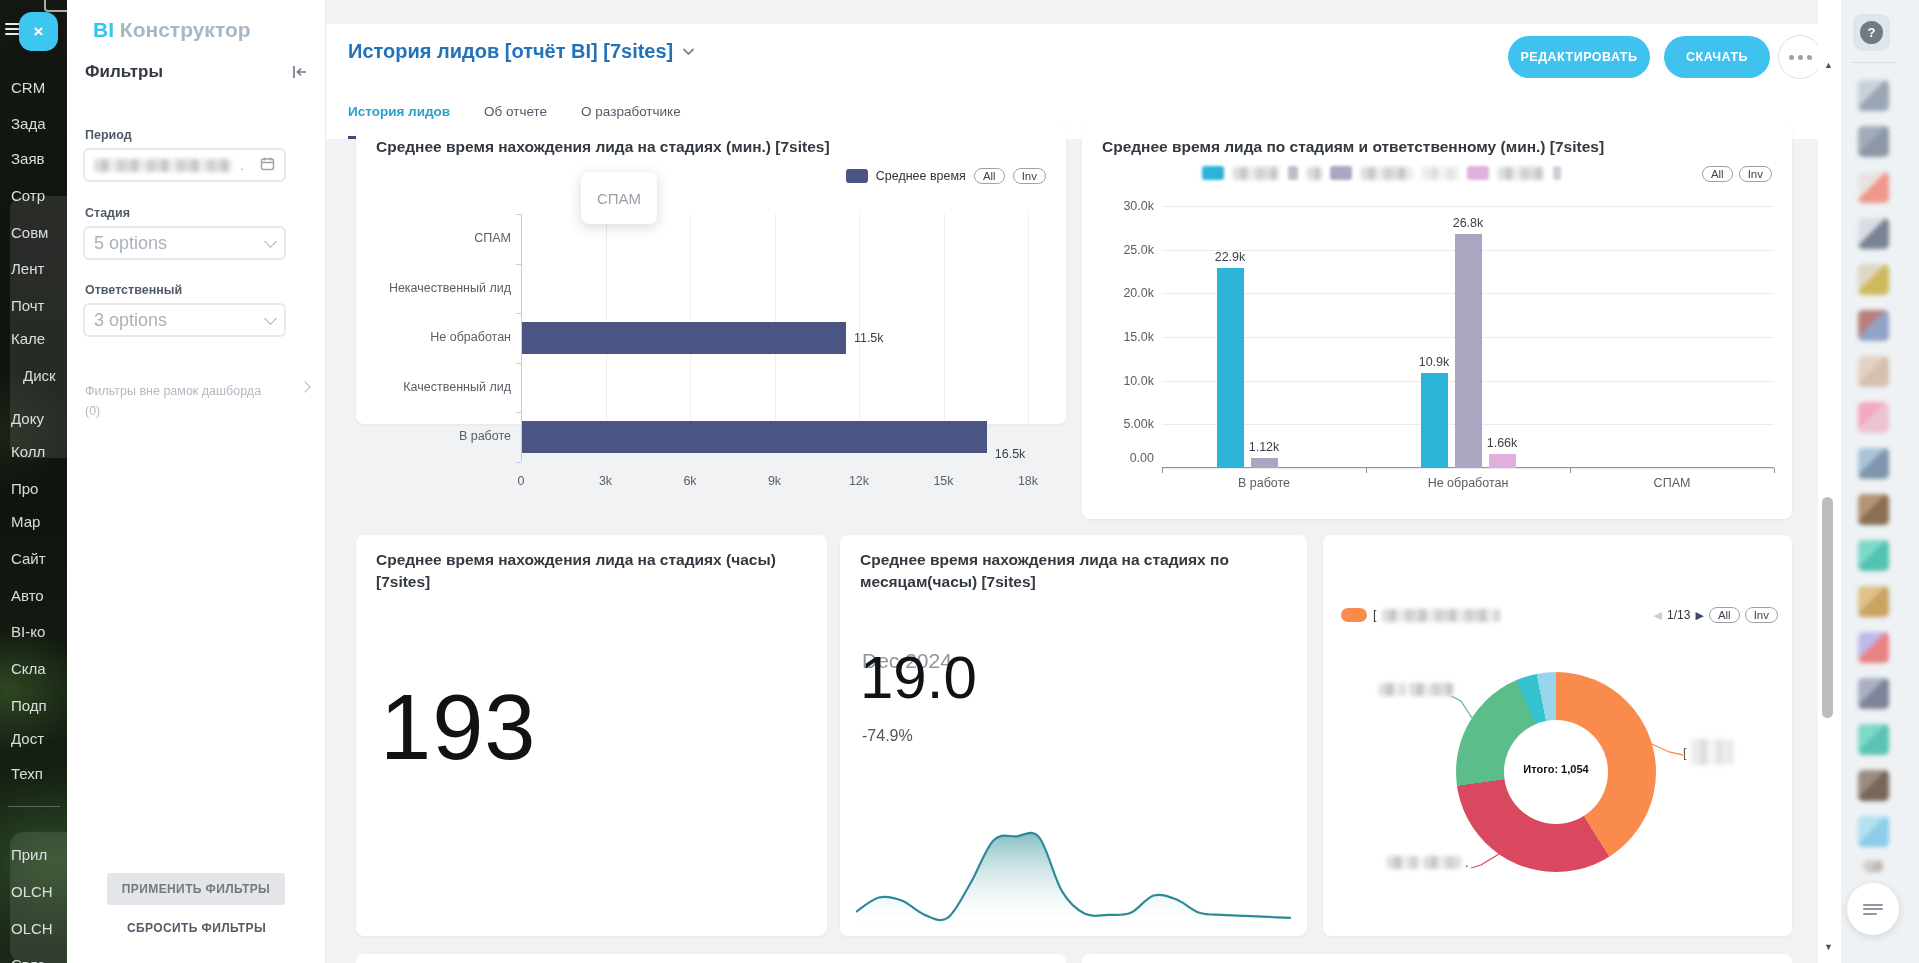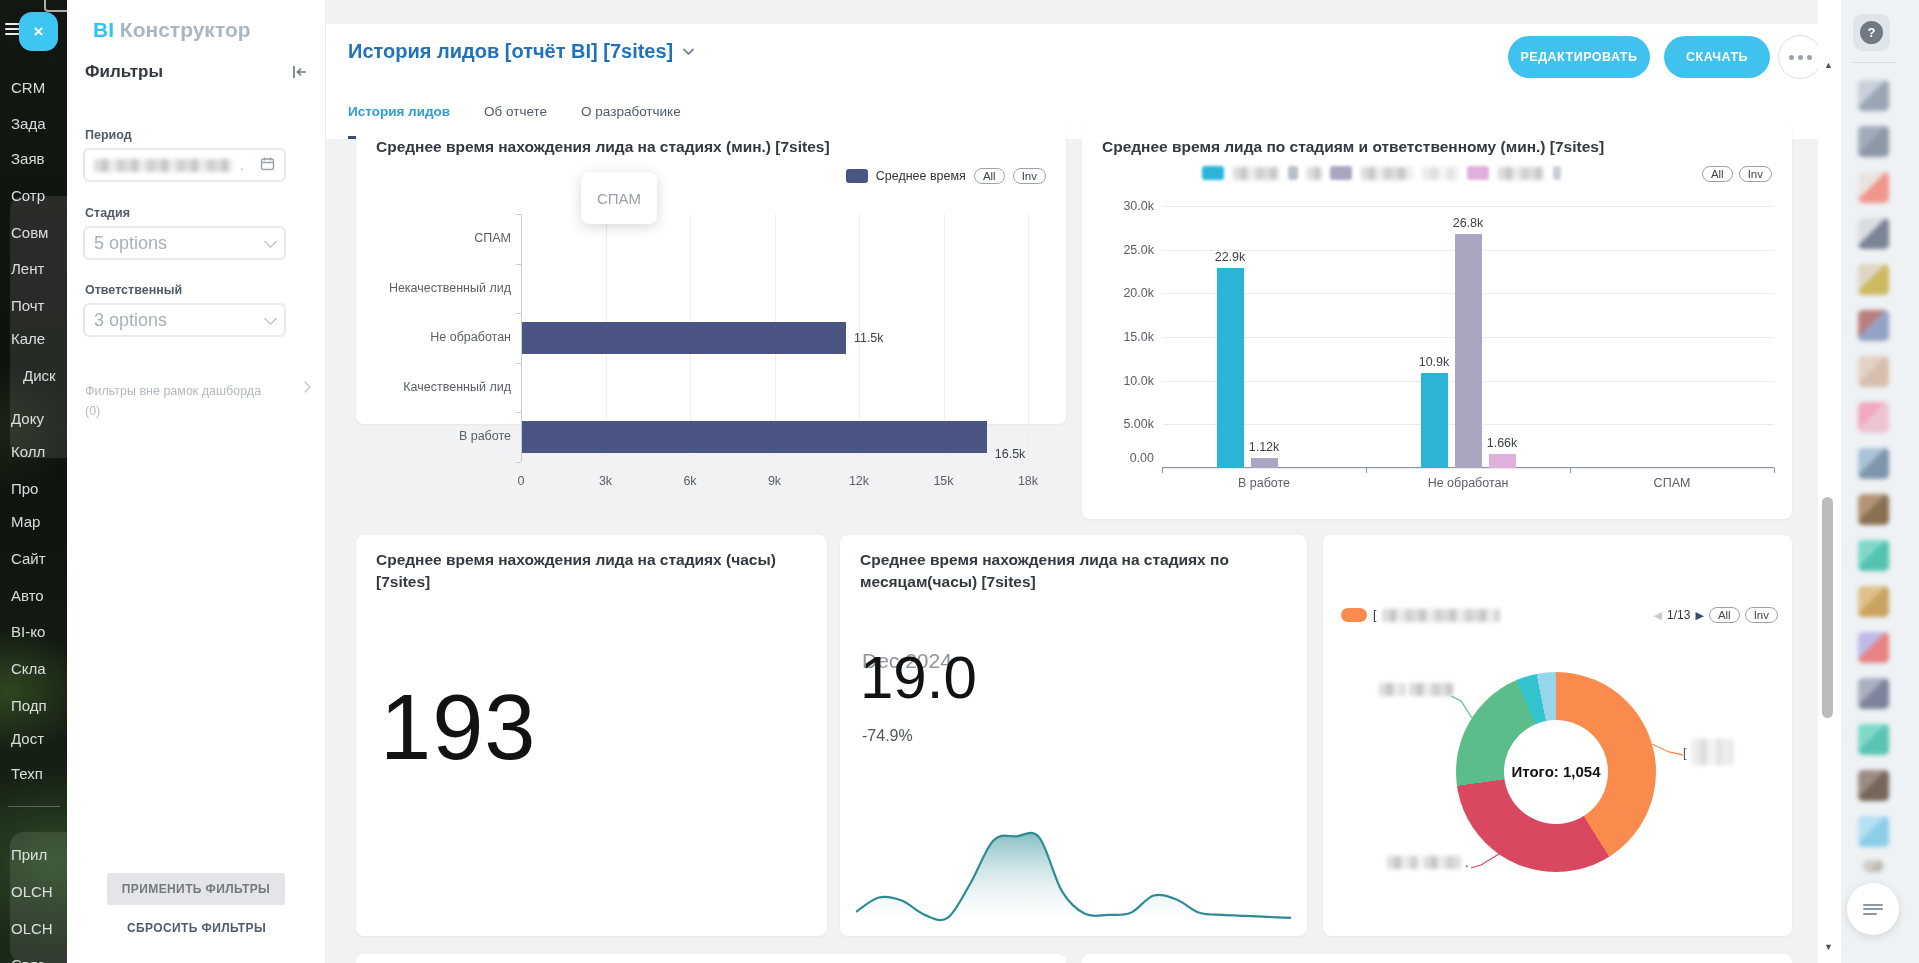--- a/index.html
+++ b/index.html
@@ -100,21 +100,21 @@
   #kpi-value{position:absolute;left:20px;top:108px;font-size:60px;color:#101214;}
   #kpi-change{position:absolute;left:22px;top:192px;font-size:16px;color:#4e555b;}
   #spark{position:absolute;left:16px;bottom:8px;}
 
   
   #c5-legend{position:absolute;left:18px;right:14px;top:72px;display:flex;align-items:center;gap:6px;font-size:12.5px;color:#333;}
   #c5-page{margin-left:auto;display:flex;align-items:center;gap:5px;font-size:12px;color:#333;}
   .pg-arrow{font-size:11px;cursor:pointer;}
   #donut{position:absolute;left:133px;top:137px;width:200px;height:200px;border-radius:50%;}
   #donut-hole{position:absolute;left:181px;top:185px;width:104px;height:104px;border-radius:50%;background:#fff;}
-  #donut-center{position:absolute;left:153px;top:228px;width:160px;text-align:center;font-size:15px;font-weight:700;color:#111;}
+  #donut-center{position:absolute;left:153px;top:228px;width:160px;text-align:center;font-size:11px;font-weight:700;color:#111;}
   .pie-label{position:absolute;display:flex;align-items:center;gap:4px;}
   #c5-leaders{position:absolute;left:0;top:0;pointer-events:none;}
 
   .partial-card{position:absolute;top:954px;height:9px;background:#fff;border-radius:8px 8px 0 0;}
 
   
   #gutter{position:absolute;left:1818px;top:0;width:23px;height:963px;background:#fff;z-index:2;}
   #sb-up,#sb-down{position:absolute;left:6px;font-size:9px;color:#4b5057;cursor:pointer;}
   #sb-up{top:60px;} #sb-down{top:942px;}
   #sb-thumb{position:absolute;left:4px;top:497px;width:11px;height:221px;background:#bcbcbc;border-radius:6px;cursor:grab;}

